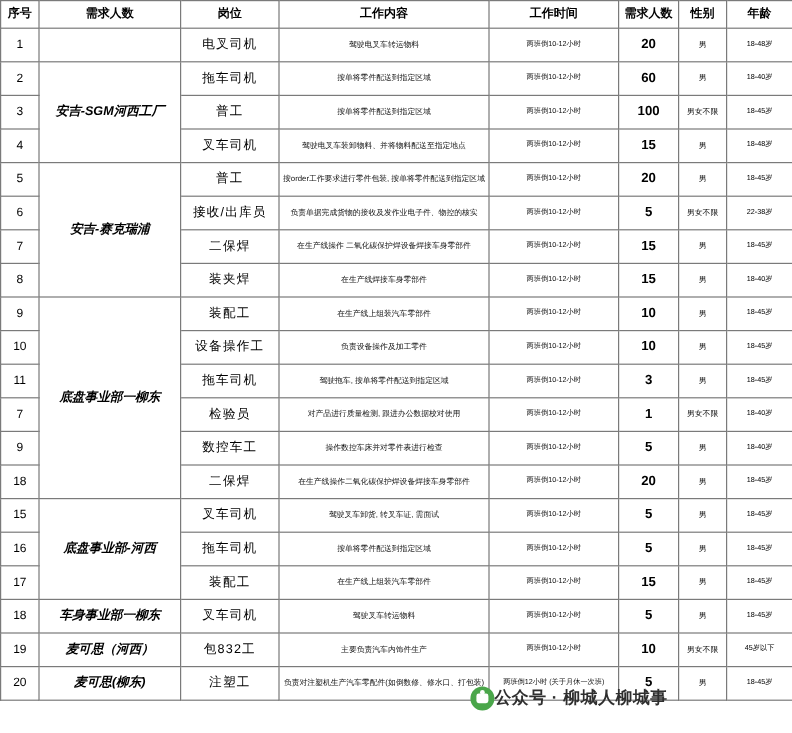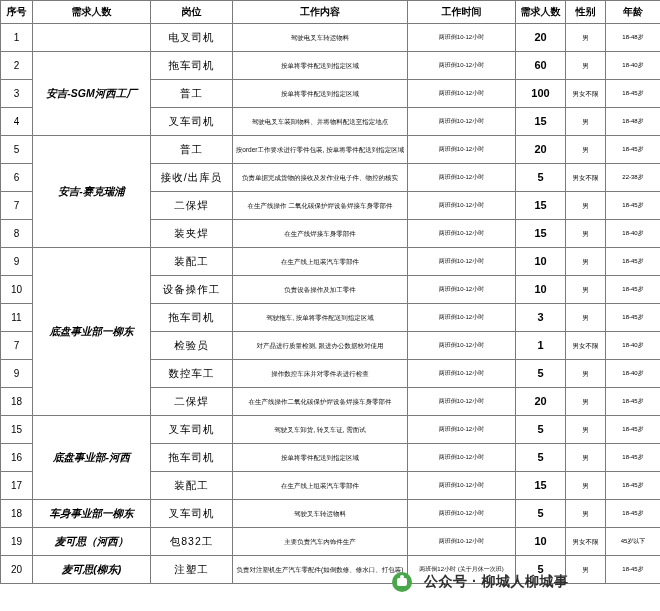--- a/index.html
+++ b/index.html
@@ -57,21 +57,21 @@
 
   tbody tr { height: 28px; }
 
   
   .wm {
     position: absolute;
     left: 392px;
     top: 572px;
     display: flex;
     align-items: center;
-    gap: 12px;
+    gap: 0;
     pointer-events: none;
   }
   .wm-logo {
     width: 20px;
     height: 20px;
     border-radius: 50%;
     background: #4aa64a;
     position: relative;
     flex: none;
   }

